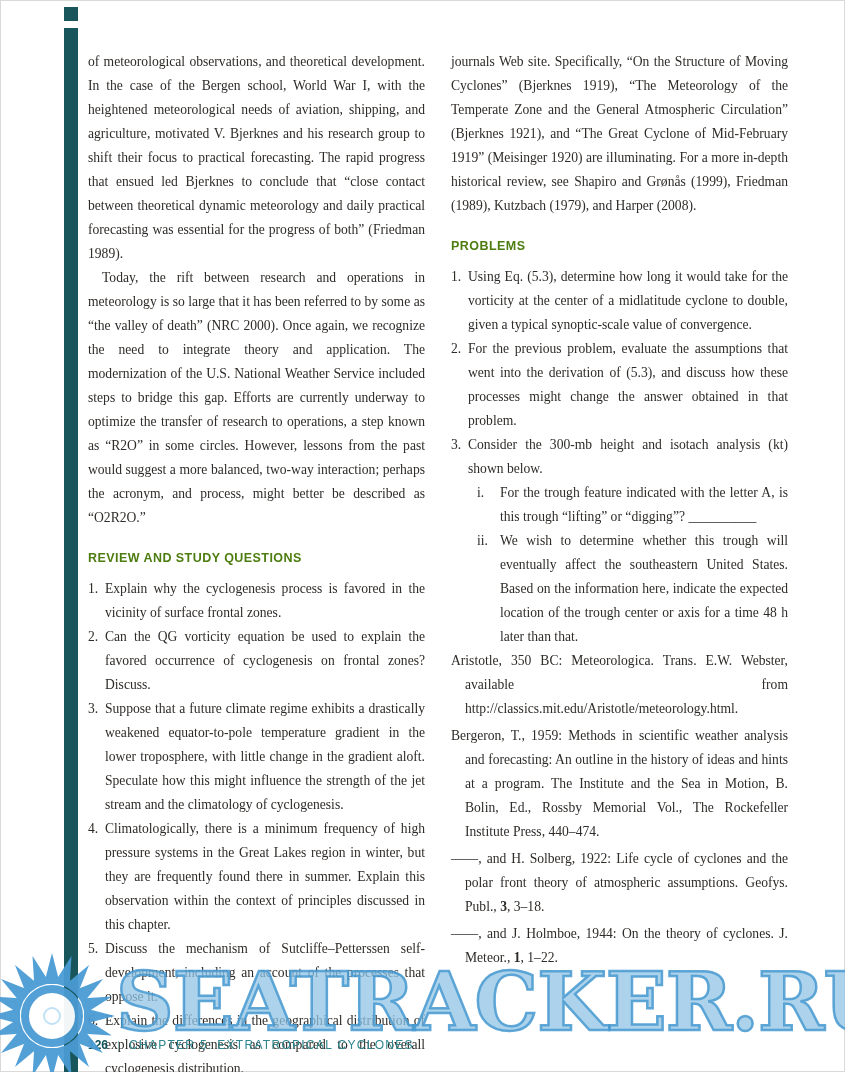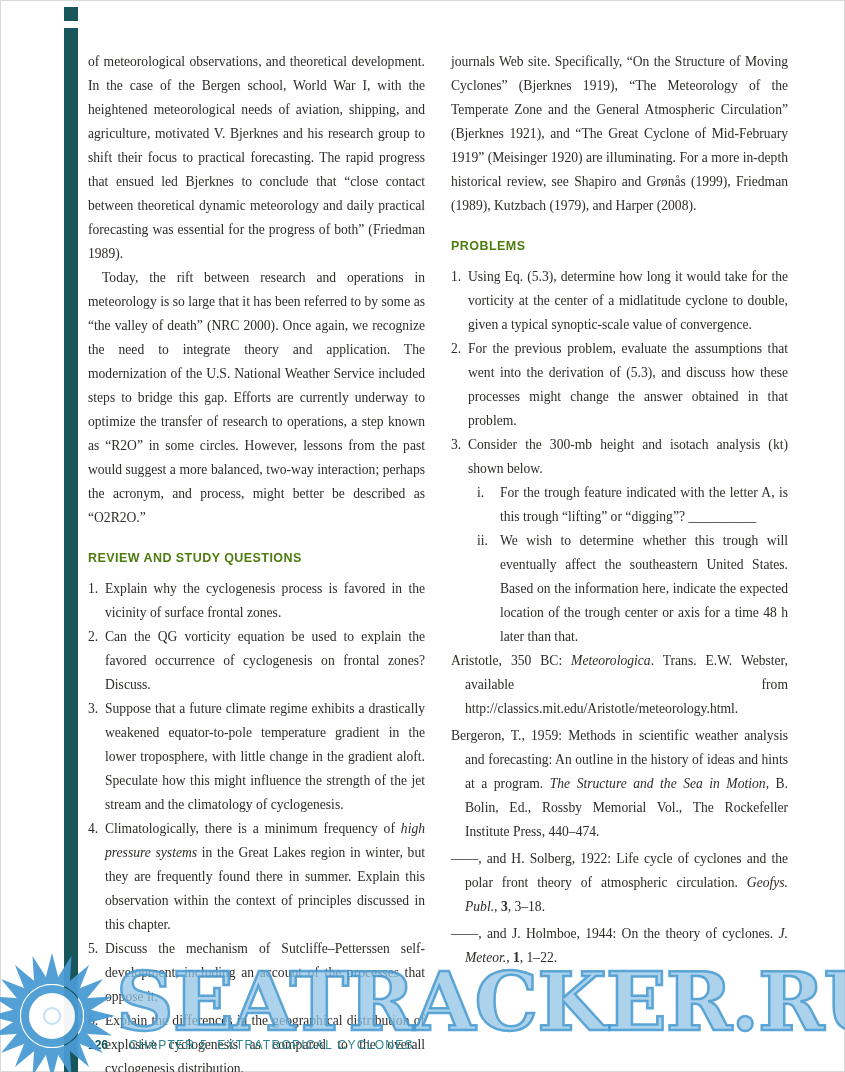--- a/index.html
+++ b/index.html
@@ -17,21 +17,21 @@
   .heading{
     font-family:"Liberation Sans",sans-serif;font-size:12.5px;font-weight:bold;
     letter-spacing:.45px;color:#4d7c0f;margin:16px 0 7px;
   }
   .heading.refs{margin-top:26px;}
   .li{display:flex;align-items:flex-start;}
   .num{flex:0 0 17px;}
   .li-text{flex:1;text-align:justify;}
   .subwrap{margin-left:26px;}
   .li.sub .num{flex:0 0 18px;text-align:left;margin-right:5px;}
-  .it{font-style:italic;}
+  .it{}
   .bd{font-weight:bold;}
   .ref{margin:0 0 3px;padding-left:14px;text-indent:-14px;text-align:justify;}
   .footer{
     position:absolute;left:88px;top:1038px;display:flex;align-items:center;
     font-family:"Liberation Sans",sans-serif;z-index:2;
   }
   .page-num{font-weight:bold;font-size:12px;color:#12525a;}
   .footer-div{color:#8ab8bd;margin:0 9px;font-size:11px;}
   .chapter{font-size:12px;letter-spacing:1.3px;color:#2f868d;}
   .watermark{
@@ -110,22 +110,22 @@
               <span class="li-text"><span>For the trough feature indicated with the letter A, is this trough “lifting” or “digging”? __________</span></span>
             </div>
             <div class="li sub">
               <span class="num">ii.</span>
               <span class="li-text"><span>We wish to determine whether this trough will eventually affect the southeastern United States. Based on the information here, indicate the expected location of the trough center or axis for a time 48 h later than that.</span></span>
             </div>
           </div>
         </div>
       <div>
           <p class="ref"><span>Aristotle, 350 BC: </span><span class="it">Meteorologica</span><span>. Trans. E.W. Webster, available from http://classics.mit.edu/Aristotle/meteorology.html.</span></p>
-          <p class="ref"><span>Bergeron, T., 1959: Methods in scientific weather analysis and forecasting: An outline in the history of ideas and hints at a program. </span><span class="it">The Structure and the Sea in Motion</span><span>, B. Bolin, Ed., Rossby Memorial Vol., The Rockefeller Institute Press, 440–474.</span></p>
-          <p class="ref"><span>——, and H. Solberg, 1922: Life cycle of cyclones and the polar front theory of atmospheric circulation. </span><span class="it">Geofys. Publ.</span><span>, </span><span class="bd">3</span><span>, 3–18.</span></p>
+          <p class="ref"><span>Bergeron, T., 1959: Methods in scientific weather analysis and forecasting: An outline in the history of ideas and hints at a program. </span><span class="it">The Institute and the Sea in Motion</span><span>, B. Bolin, Ed., Rossby Memorial Vol., The Rockefeller Institute Press, 440–474.</span></p>
+          <p class="ref"><span>——, and H. Solberg, 1922: Life cycle of cyclones and the polar front theory of atmospheric assumptions. </span><span class="it">Geofys. Publ.</span><span>, </span><span class="bd">3</span><span>, 3–18.</span></p>
           <p class="ref"><span>——, and J. Holmboe, 1944: On the theory of cyclones. </span><span class="it">J. Meteor.</span><span>, </span><span class="bd">1</span><span>, 1–22.</span></p>
         </div>
     </div>
   </div>
 
   <div class="footer">
     <span class="page-num">126</span>
     <span class="footer-div">|</span>
     <span class="chapter">CHAPTER 5: EXTRATROPICAL CYCLONES</span>
   </div>

